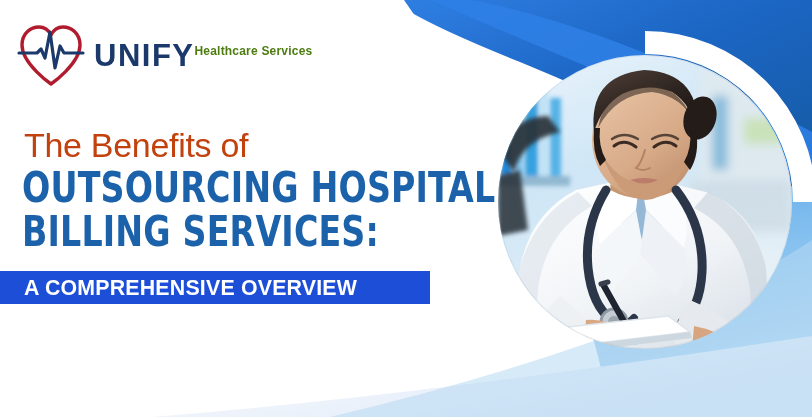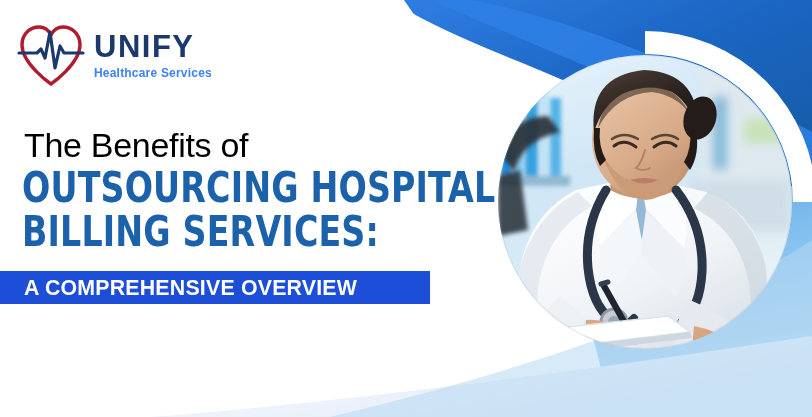--- a/index.html
+++ b/index.html
@@ -15,37 +15,37 @@
   
   #bg-art{position:absolute;inset:0;width:812px;height:417px;}
 
   
   #logo{
     position:absolute;left:14px;top:16px;
     display:flex;align-items:center;gap:6px;
     height:78px;
   }
   #logo-mark{width:74px;height:70px;display:block;}
-  #logo-words{display:flex;flex-direction:column;justify-content:space-between;line-height:1;}
+  #logo-words{display:flex;flex-direction:row;justify-content:space-between;line-height:1;}
   #logo-name{
     font-size:31px;font-weight:bold;letter-spacing:1.5px;
     color:#1b3a6b;
   }
   #logo-tagline{
     font-size:12px;font-weight:bold;letter-spacing:.2px;
-    color:#3b82f6;margin-top:5px;
+    color:#4d7c0f;margin-top:5px;
   }
 
   
   #headline{position:absolute;left:0;top:126px;width:470px;}
 
   .eyebrow{
     margin:0 0 2px 24px;
     font-size:34px;font-weight:400;letter-spacing:-.3px;
-    color:#000000;line-height:1.12;
+    color:#c2410c;line-height:1.12;
   }
   .big-line{
     margin:0 0 1px 22px;
     font-family:"Liberation Sans Narrow","DejaVu Sans Condensed","Liberation Sans",sans-serif;
     font-size:43px;font-weight:bold;line-height:1.0;
     letter-spacing:.2px;
     color:#1c62ab;
     transform:scaleX(.86);transform-origin:left center;
     white-space:nowrap;
   }

